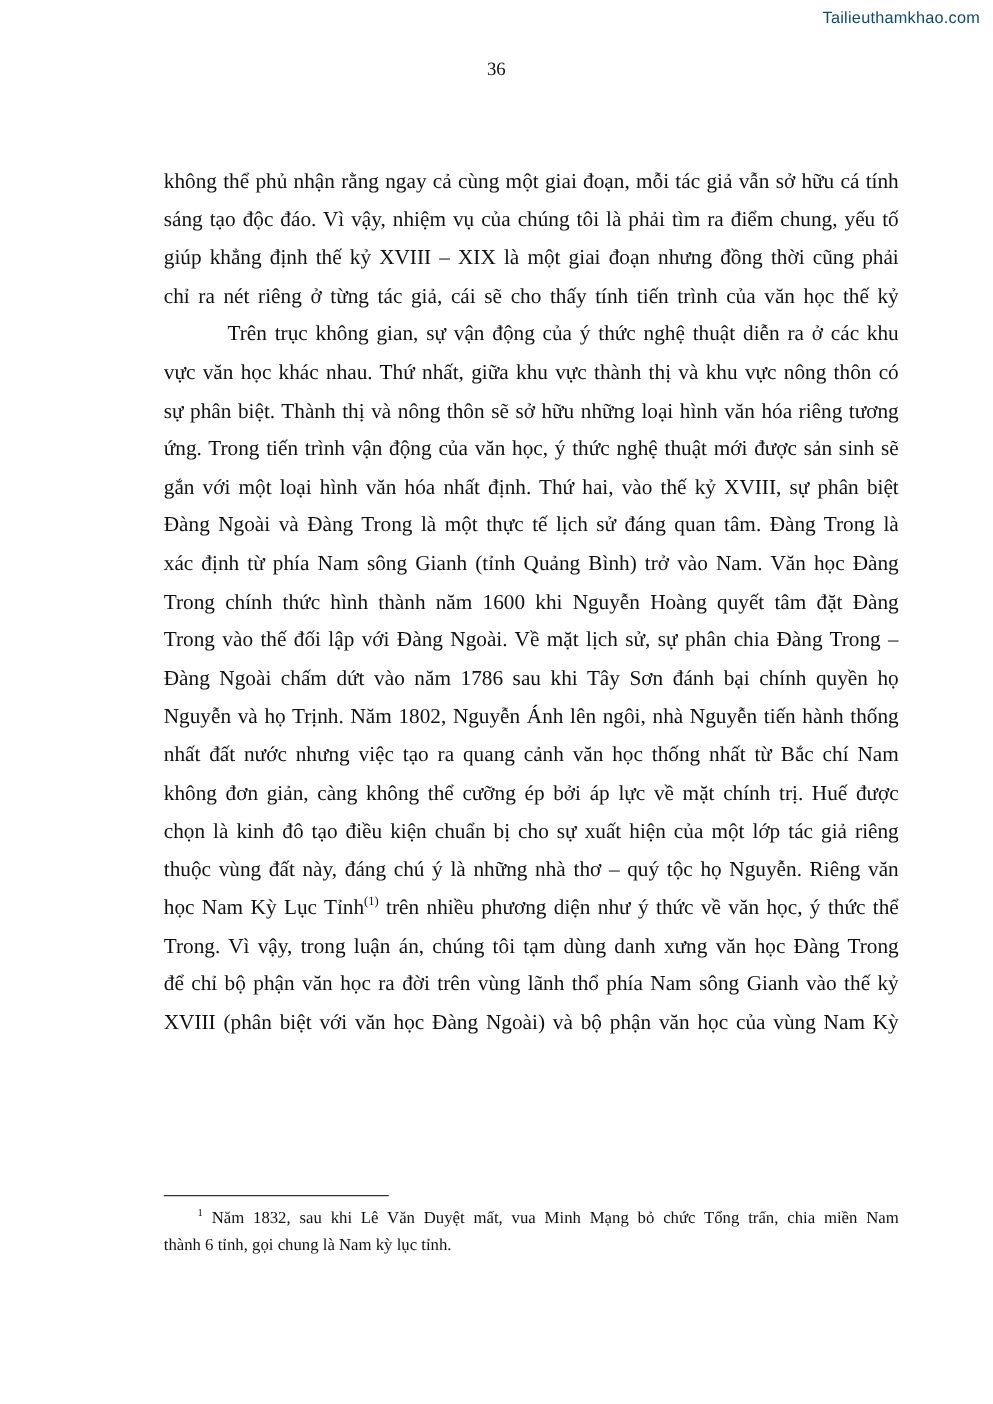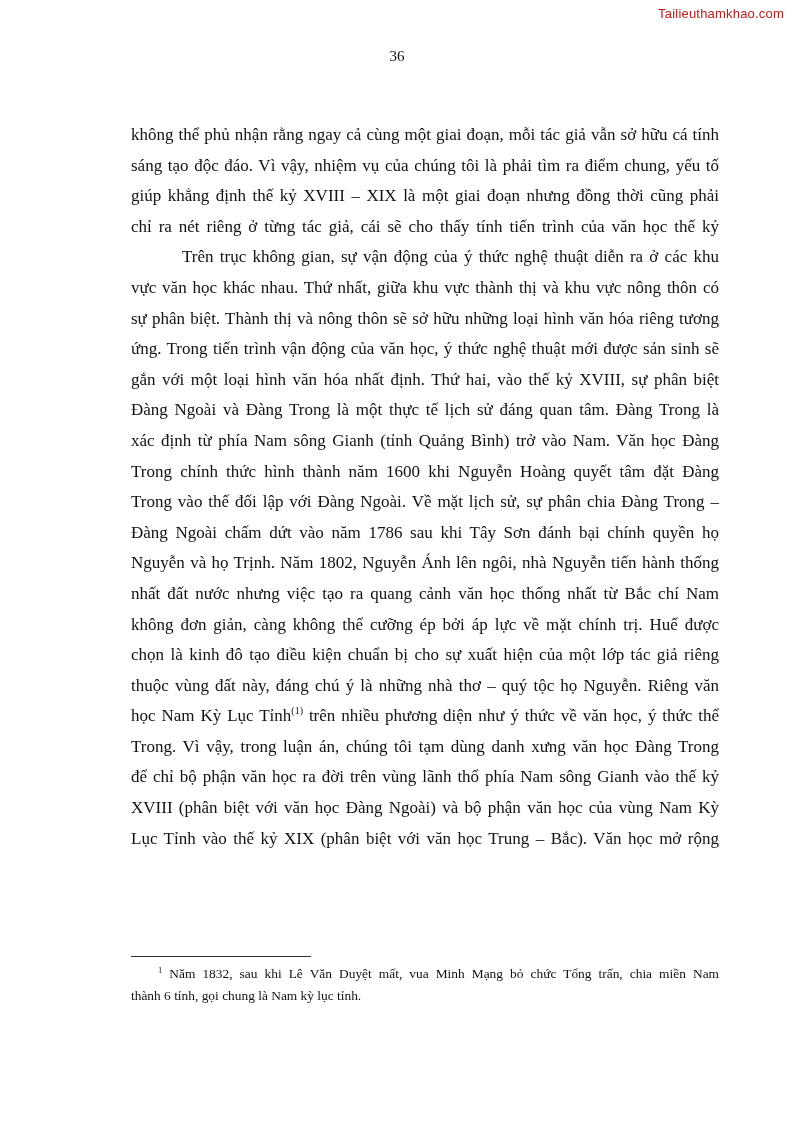--- a/index.html
+++ b/index.html
@@ -1,21 +1,21 @@
 <!DOCTYPE html>
 <html><head>
   <meta charset="utf-8">
   <style>
     html, body { margin: 0; padding: 0; background: #ffffff; }
     body { width: 794px; height: 1123px; position: relative; overflow: hidden;
            font-family: "Liberation Serif", "DejaVu Serif", serif; color: #111111; }
     .watermark { position: absolute; top: 6px; right: 10px; font-family: "Liberation Sans", "DejaVu Sans", sans-serif;
-                 font-size: 13px; color: #b91c1c; letter-spacing: 0.2px; text-align: right; }
+                 font-size: 13px; color: #0c4a6e; letter-spacing: 0.2px; text-align: right; }
     .page-number { position: absolute; top: 48px; left: 0; width: 794px; text-align: center; font-size: 15px; }
-    .body-text { position: absolute; left: 131px; top: 120px; width: 588px; }
+    .body-text { position: absolute; left: 131px; top: 130px; width: 588px; }
     .line { height: 30.6px; line-height: 30.6px; font-size: 17px; white-space: nowrap;
             text-align: justify; text-align-last: justify; overflow: hidden; }
     .line.last { text-align-last: left; }
     .line.indent { padding-left: 51px; }
     sup { font-size: 10px; line-height: 0; vertical-align: super; }
     .fn-rule { position: absolute; left: 131px; top: 956px; width: 180px; height: 0; border-top: 1px solid #333; }
     .footnote { position: absolute; left: 131px; top: 963px; width: 588px; font-size: 13.4px; }
     .fn-line { height: 22px; line-height: 22px; white-space: nowrap; text-align: justify; text-align-last: justify; }
     .fn-line.first { padding-left: 27px; }
     .fn-line.last { text-align-last: left; }
@@ -48,21 +48,20 @@
     <div class="line">Đàng Ngoài chấm dứt vào năm 1786 sau khi Tây Sơn đánh bại chính quyền họ</div>
     <div class="line">Nguyễn và họ Trịnh. Năm 1802, Nguyễn Ánh lên ngôi, nhà Nguyễn tiến hành thống</div>
     <div class="line">nhất đất nước nhưng việc tạo ra quang cảnh văn học thống nhất từ Bắc chí Nam</div>
     <div class="line">không đơn giản, càng không thể cưỡng ép bởi áp lực về mặt chính trị. Huế được</div>
     <div class="line">chọn là kinh đô tạo điều kiện chuẩn bị cho sự xuất hiện của một lớp tác giả riêng</div>
     <div class="line">thuộc vùng đất này, đáng chú ý là những nhà thơ – quý tộc họ Nguyễn. Riêng văn</div>
     <div class="line"><span>học Nam Kỳ Lục Tỉnh</span><sup>(1)</sup><span> trên nhiều phương diện như ý thức về văn học, ý thức thể</span></div>
     <div class="line">Trong. Vì vậy, trong luận án, chúng tôi tạm dùng danh xưng văn học Đàng Trong</div>
     <div class="line">để chỉ bộ phận văn học ra đời trên vùng lãnh thổ phía Nam sông Gianh vào thế kỷ</div>
     <div class="line">XVIII (phân biệt với văn học Đàng Ngoài) và bộ phận văn học của vùng Nam Kỳ</div>
-    <div class="line">Lục Tỉnh vào thế kỷ XIX (phân biệt với văn học Trung – Bắc). Văn học mở rộng</div>
   </div>
 </div>
 
 <div class="fn-rule"></div>
 
 <div class="footnote">
   <div class="fn-line first"><span class="fn-mark">1</span><span> Năm 1832, sau khi Lê Văn Duyệt mất, vua Minh Mạng bỏ chức Tổng trấn, chia miền Nam</span></div>
   <div class="fn-line last">thành 6 tỉnh, gọi chung là Nam kỳ lục tỉnh.</div>
 </div>
 

